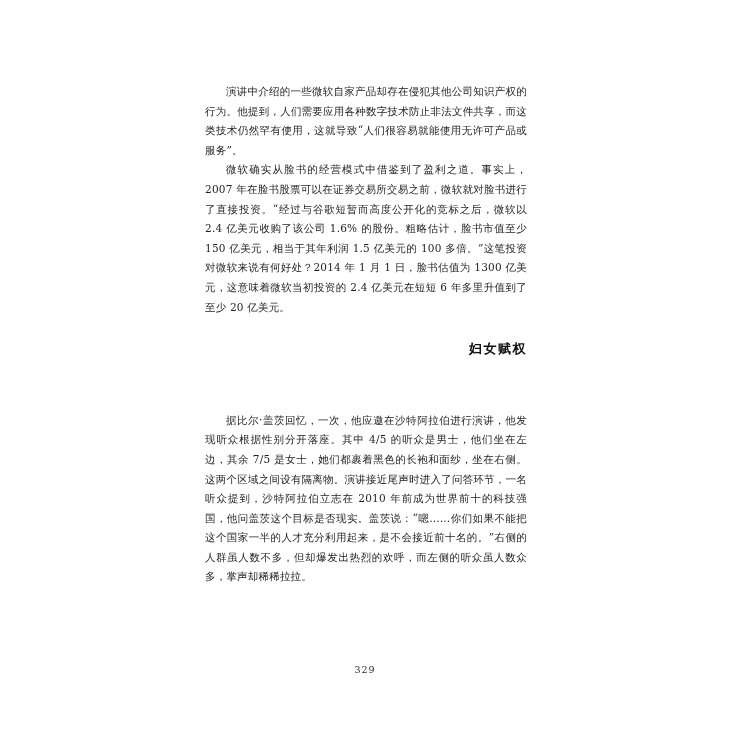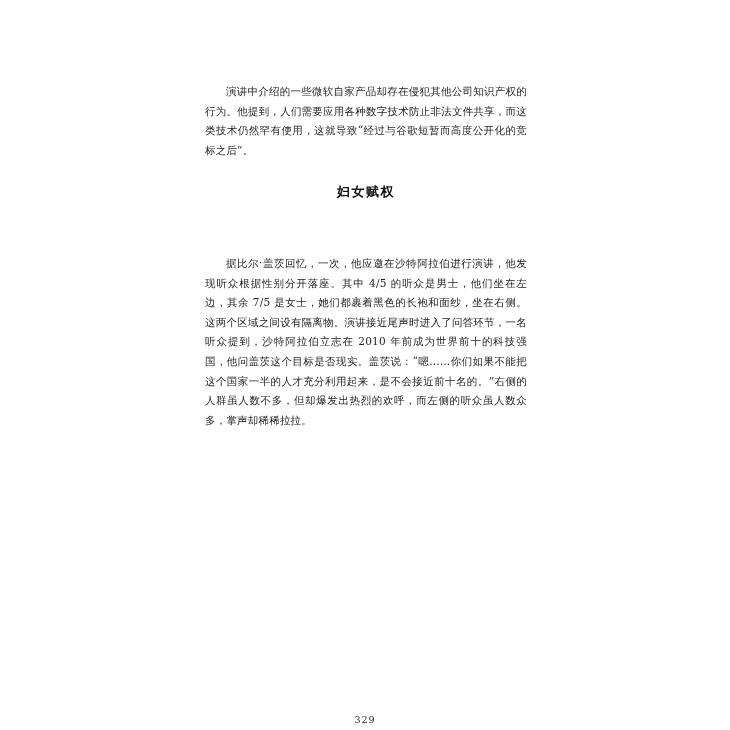--- a/index.html
+++ b/index.html
@@ -29,44 +29,45 @@
     line-height: 19.6px;
     text-align: justify;
     letter-spacing: 0.2px;
   }
   .text-block p {
     margin: 0;
     text-indent: 2em;
   }
   .section-heading {
     margin: 22px 0 40px 0;
-    text-align: center;
+    text-align: right;
     text-indent: 0;
     font-size: 13px;
     font-weight: bold;
     letter-spacing: 1.5px;
     color: #111111;
   }
   .para-gap {
     margin-top: 52px !important;
   }
   .page-number {
     position: absolute;
     left: 0;
     right: 0;
-    top: 714px;
+    top: 664px;
     text-align: center;
     font-size: 9.5px;
     letter-spacing: 1px;
     color: #2a2a2a;
   }
 </style>
 </head>
 <body>
 
 <div class="book-page">
   <div class="text-block">
-    <p>演讲中介绍的一些微软自家产品却存在侵犯其他公司知识产权的行为。他提到，人们需要应用各种数字技术防止非法文件共享，而这类技术仍然罕有使用，这就导致“经过与谷歌短暂而高度公开化的竞标之后”。</p>
+    <p>演讲中介绍的一些微软自家产品却存在侵犯其他公司知识产权的行为。他提到，人们需要应用各种数字技术防止非法文件共享，而这类技术仍然罕有使用，这就导致“人们很容易就能使用无许可产品或服务”。</p>
+    <p>微软确实从脸书的经营模式中借鉴到了盈利之道。事实上，2007 年在脸书股票可以在证券交易所交易之前，微软就对脸书进行了直接投资。“经过与谷歌短暂而高度公开化的竞标之后，微软以 2.4 亿美元收购了该公司 1.6% 的股份。粗略估计，脸书市值至少 150 亿美元，相当于其年利润 1.5 亿美元的 100 多倍。”这笔投资对微软来说有何好处？2014 年 1 月 1 日，脸书估值为 1300 亿美元，这意味着微软当初投资的 2.4 亿美元在短短 6 年多里升值到了至少 20 亿美元。</p>
     <h2 class="section-heading">妇女赋权</h2>
     <p class="para-gap">据比尔·盖茨回忆，一次，他应邀在沙特阿拉伯进行演讲，他发现听众根据性别分开落座。其中 4/5 的听众是男士，他们坐在左边，其余 7/5 是女士，她们都裹着黑色的长袍和面纱，坐在右侧。这两个区域之间设有隔离物。演讲接近尾声时进入了问答环节，一名听众提到，沙特阿拉伯立志在 2010 年前成为世界前十的科技强国，他问盖茨这个目标是否现实。盖茨说：“嗯……你们如果不能把这个国家一半的人才充分利用起来，是不会接近前十名的。”右侧的人群虽人数不多，但却爆发出热烈的欢呼，而左侧的听众虽人数众多，掌声却稀稀拉拉。</p>
   </div>
   <div class="page-number">329</div>
 </div>
 
 </body></html>

